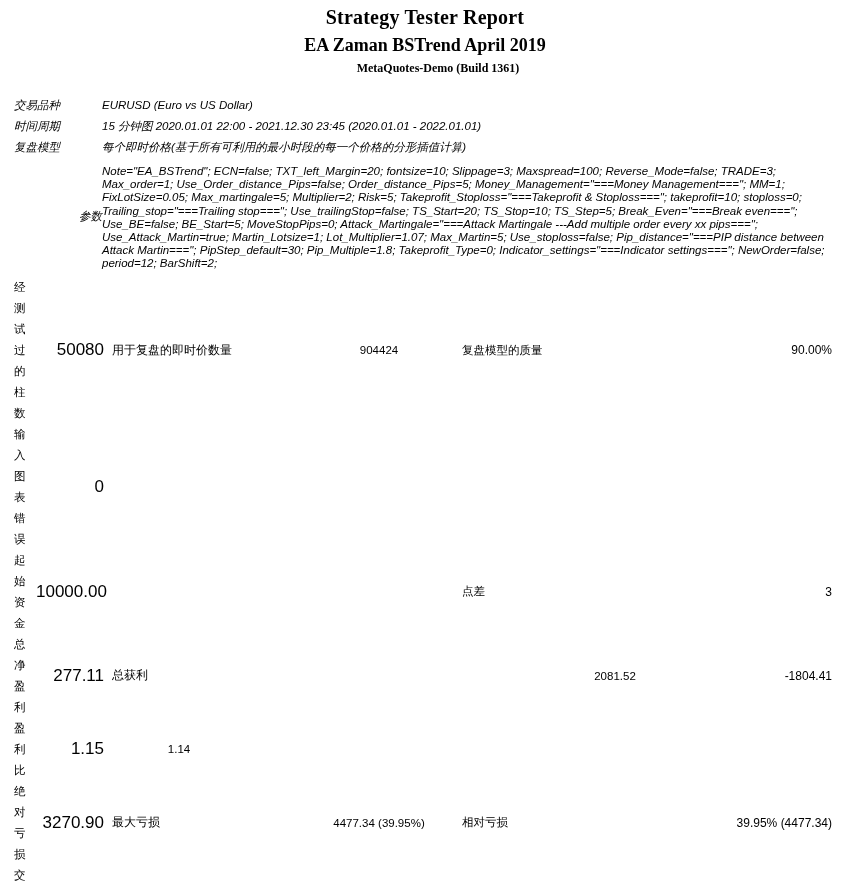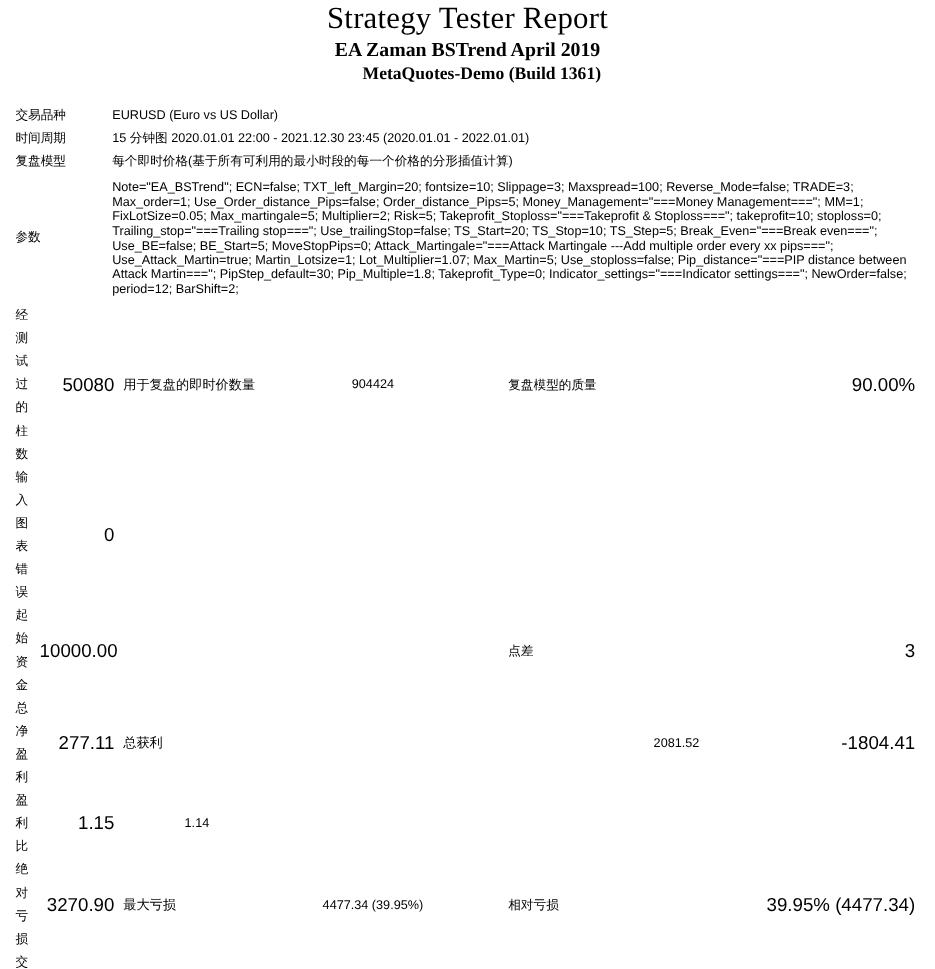--- a/index.html
+++ b/index.html
@@ -17,64 +17,66 @@
     position: relative;
   }
 
   
   .report-header {
     text-align: center;
     font-family: "Liberation Serif", "DejaVu Serif", serif;
     padding-top: 2px;
   }
   .title-main {
-    font-size: 28px;
-    font-weight: normal;
+    font-size: 20px;
+    font-weight: bold;
     line-height: 30px;
     letter-spacing: 0.2px;
   }
   .title-sub {
     font-size: 18px;
     font-weight: bold;
     line-height: 24px;
     margin-top: 1px;
   }
   .title-build {
-    font-size: 16px;
+    font-size: 12px;
     font-weight: bold;
     line-height: 18px;
     margin-top: 2px;
     margin-left: 26px;
   }
 
   
   .info-table {
     margin-top: 18px;
     border-collapse: collapse;
     width: 850px;
     table-layout: fixed;
+    font-style: italic;
   }
   .info-table td {
     font-size: 11.5px;
     vertical-align: top;
     padding: 0;
   }
   .info-label {
     width: 88px;
     padding-left: 14px !important;
     line-height: 21px;
     white-space: nowrap;
   }
   .info-value {
     line-height: 21px;
     padding-right: 14px !important;
   }
   .param-label {
     vertical-align: middle !important;
     padding-left: 14px !important;
+    text-align: right;
   }
   .param-value {
     line-height: 13.2px;
     font-size: 11.2px;
     padding-top: 7px !important;
     padding-bottom: 4px !important;
     padding-right: 16px !important;
     word-break: break-word;
   }
 
@@ -125,28 +127,27 @@
     text-align: center;
     font-size: 11.5px;
     white-space: nowrap;
   }
   .c-lab2 {
     width: 228px;
     min-width: 228px;
     padding-left: 8px;
     font-size: 11.5px;
     white-space: nowrap;
-    margin-left: 40px;
   }
   .c-val3 {
     width: 142px;
     min-width: 142px;
     text-align: right;
     padding-right: 18px;
-    font-size: 17px;
+    font-size: 12px;
     white-space: nowrap;
   }
 </style>
 </head>
 <body>
 
 <div>
 
   <div class="report-header">
     <div class="title-main">Strategy Tester Report</div>

